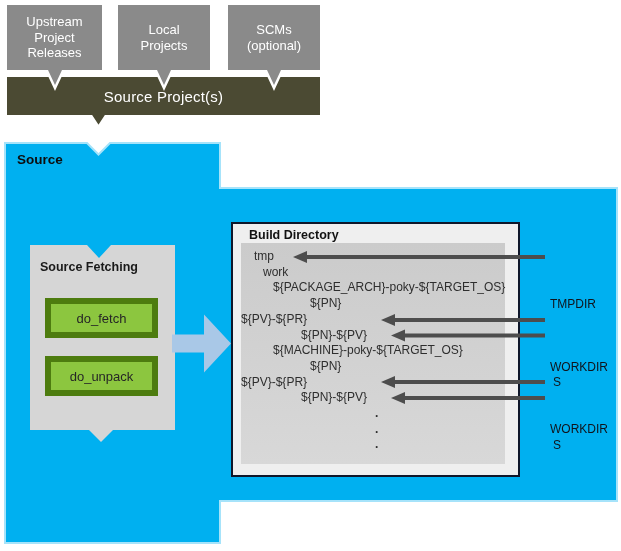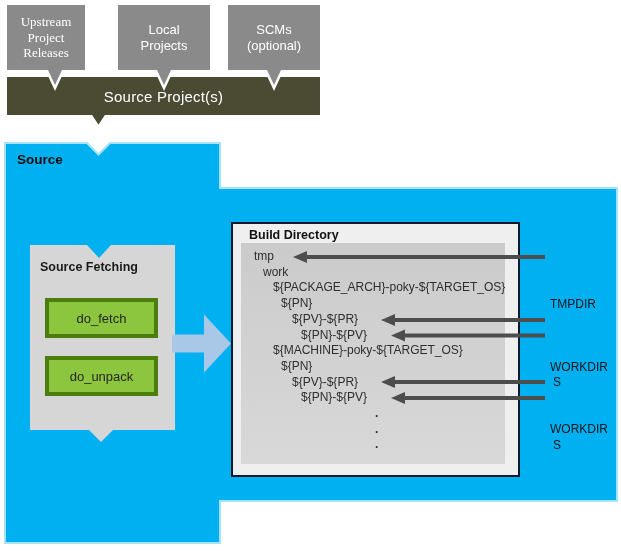--- a/index.html
+++ b/index.html
@@ -10,21 +10,21 @@
   svg{position:absolute;left:0;top:0;}
   #bg-layer{z-index:1;}
   #arrow-layer{z-index:5;pointer-events:none;}
 
   
   .src-box{
     position:absolute;top:5px;height:65px;background:#8A8A8A;color:#ffffff;
     display:flex;align-items:center;justify-content:center;text-align:center;
     white-space:pre-line;font-size:13px;line-height:15.5px;z-index:3;
   }
-  #src-box-0{left:7px;width:78px;font-family:Liberation Serif, serif;}
+  #src-box-0{left:7px;width:95px;}
   #src-box-1{left:118px;width:92px;}
   #src-box-2{left:228px;width:92px;}
 
   #mirror-label{
     position:absolute;left:7px;top:77px;width:313px;height:38px;z-index:3;
     display:flex;align-items:center;justify-content:center;
     color:#ffffff;font-size:15px;letter-spacing:.2px;
   }
 
   #bitbake-label{
@@ -33,21 +33,21 @@
   }
 
   
   #source-fetching{
     position:absolute;left:30px;top:245px;width:145px;height:185px;
     background:#D6D6D6;z-index:2;
   }
   #sf-title{position:absolute;left:10px;top:15px;font-size:12.5px;font-weight:bold;color:#1a1a1a;}
   .task-box{
     position:absolute;left:15px;width:113px;height:40px;background:#8CC63F;
-    border:4px solid #4d7c0f;display:flex;align-items:center;justify-content:center;
+    border:6px solid #4d7c0f;display:flex;align-items:center;justify-content:center;
     font-size:13px;color:#262626;box-sizing:border-box;
   }
   #task-0{top:53px;}
   #task-1{top:111px;}
   
   #sf-notch{
     position:absolute;left:87px;top:245px;width:0;height:0;z-index:3;
     border-left:12px solid transparent;border-right:12px solid transparent;
     border-top:13px solid #00B0F0;
   }
@@ -66,22 +66,22 @@
   #bd-title{position:absolute;left:16px;top:4px;font-size:12.5px;font-weight:bold;color:#111111;}
   #bd-inner{
     position:absolute;left:8px;top:19px;width:264px;height:221px;
     background:linear-gradient(to bottom,#CBCBCB,#D8D8D8);
   }
   #bd-tree{position:absolute;left:0;top:6px;width:100%;font-size:12px;line-height:15.7px;color:#2E2E2E;}
   .tl{white-space:nowrap;}
   .lvl0{padding-left:13px;}
   .lvl1{padding-left:22px;}
   .lvl2{padding-left:32px;}
-  .lvl3{padding-left:40px;}
-  .lvl4{padding-left:51px;}
+  .lvl3{padding-left:53px;margin-left:16px;}
+  .lvl4{}
   .lvl5{padding-left:60px;}
   .dotline{padding-left:134px;font-weight:bold;}
 
   
   .ptr{position:absolute;z-index:6;font-size:12px;font-weight:normal;color:#10141c;margin-top:48px;}
   #ptr-0{left:550px;top:249px;}
   #ptr-1{left:550px;top:312px;}
   #ptr-2{left:553px;top:327px;}
   #ptr-3{left:550px;top:374px;}
   #ptr-4{left:553px;top:390px;}

